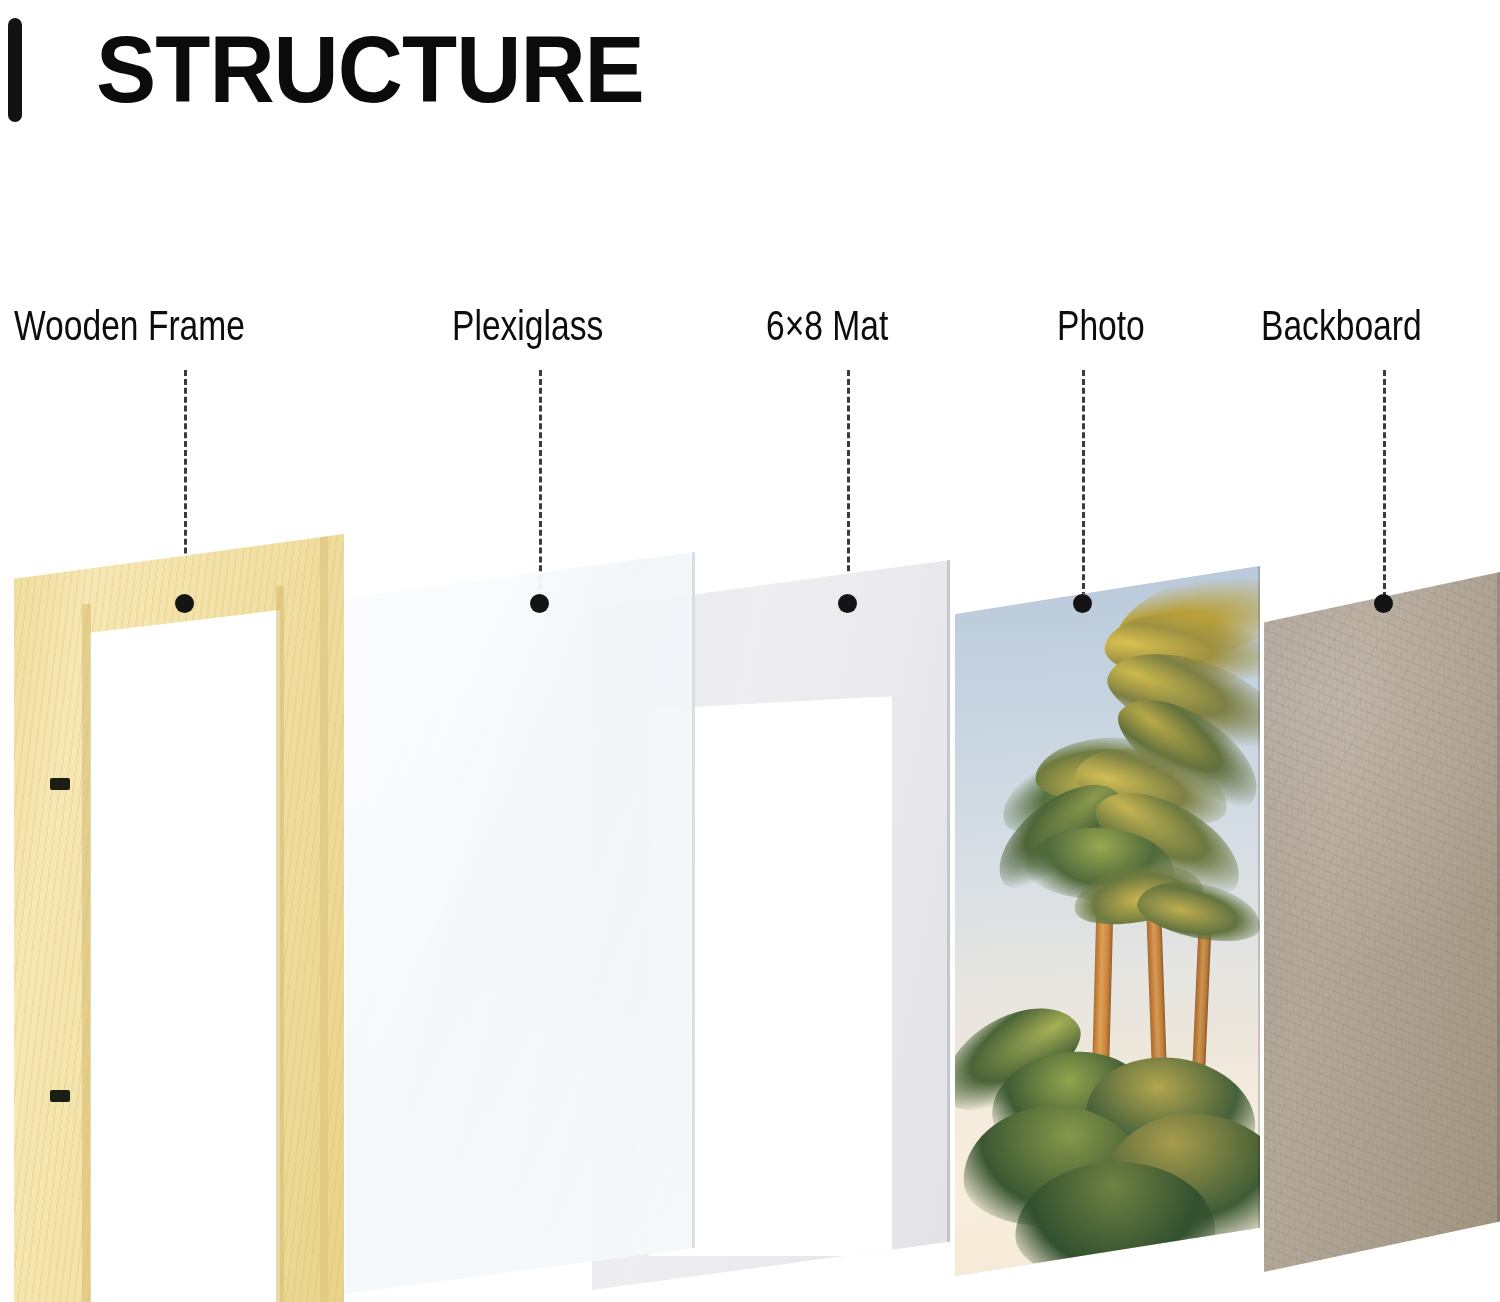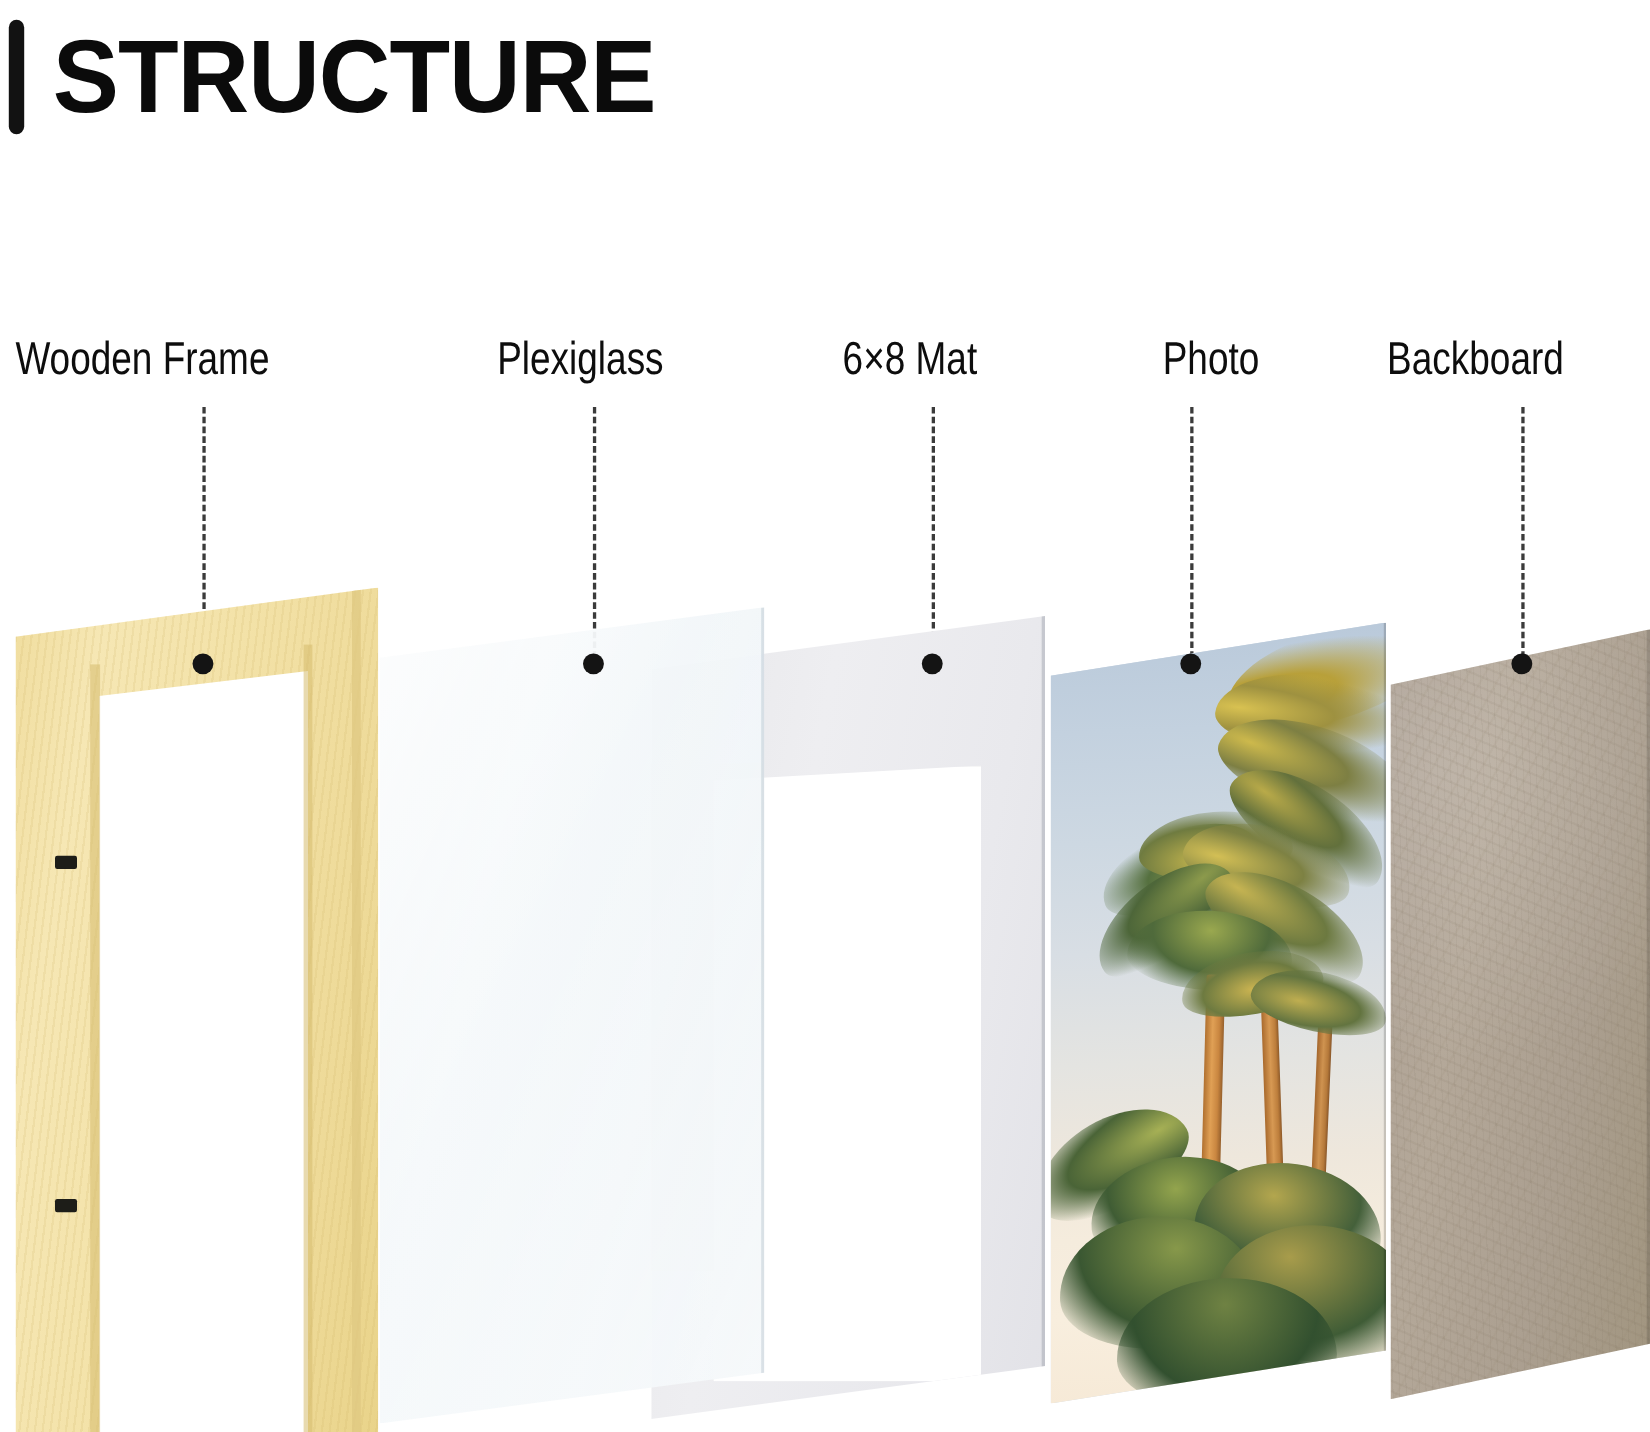--- a/index.html
+++ b/index.html
@@ -5,21 +5,21 @@
   html,body{margin:0;padding:0;}
   body{
     width:1500px;height:1302px;
     background:#ffffff;
     font-family:"Liberation Sans","DejaVu Sans",sans-serif;
     overflow:hidden;position:relative;
   }
   #stage{position:absolute;inset:0;width:1500px;height:1302px;overflow:hidden;}
 
   
-  .title-row{position:absolute;left:0;top:18px;height:104px;display:flex;align-items:center;}
+  .title-row{position:absolute;left:0;top:18px;height:104px;display:flex;align-items:center;gap:48px;}
   .title-bar{width:14px;height:104px;background:#121212;border-radius:7px;margin-left:8px;}
   .title-text{
     margin-left:26px;
     font-size:94px;line-height:104px;
     font-weight:700;color:#0b0b0b;
     letter-spacing:-1px;
     transform:scaleX(.96);transform-origin:left center;
     font-family:"Liberation Sans","DejaVu Sans",sans-serif;
   }
 

